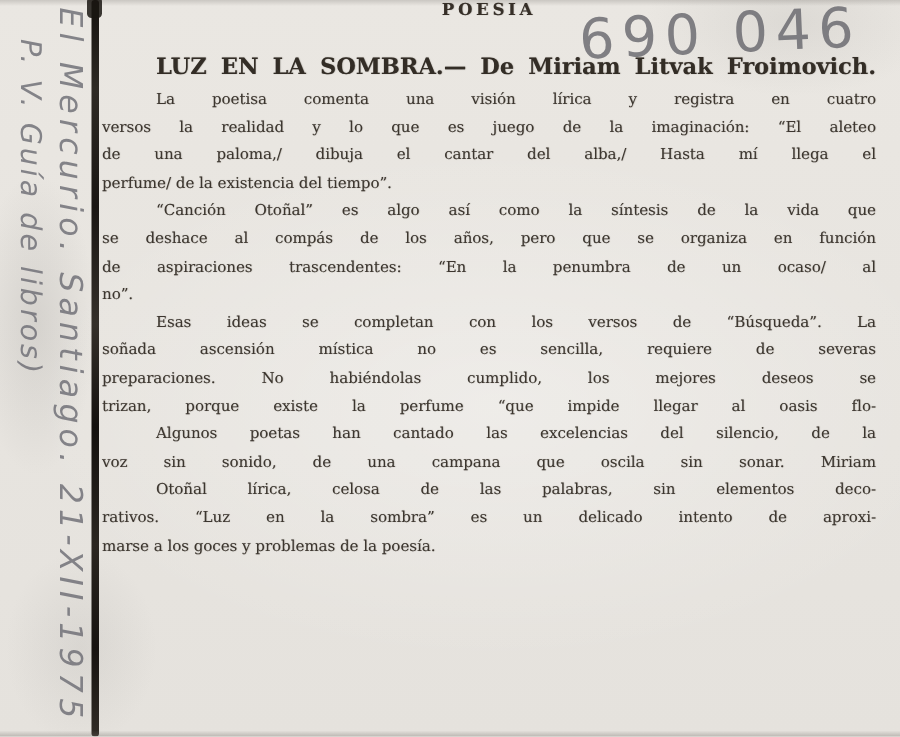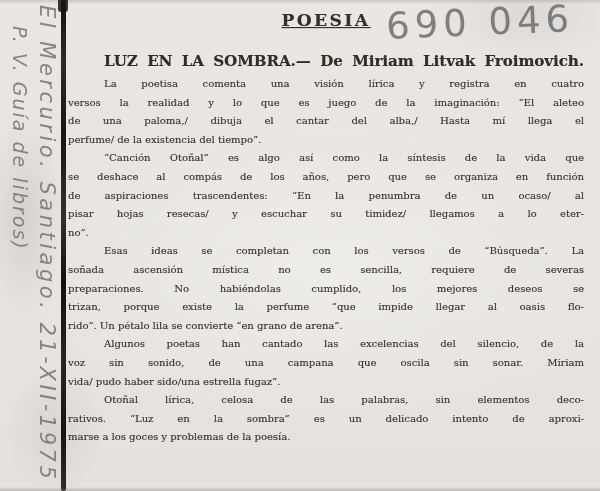--- a/index.html
+++ b/index.html
@@ -57,28 +57,27 @@
     color: rgba(97,97,104,0.78);
     transform: rotate(-2.5deg);
     white-space: nowrap;
   }
   
   .print {
     position: absolute; left: 68px; top: 0; width: 516px;
     color: #3c362f;
   }
   .section-header {
-    margin-top: 10px;
+    margin-top: 0;
     text-align: center;
     font-weight: bold;
-    font-size: 17px;
+    font-size: 11px;
     letter-spacing: 2.5px;
     color: #362f28;
     text-shadow: 0.3px 0.3px 0.6px rgba(54,47,40,0.5);
-    text-decoration: underline;
   }
   .title-block { margin-top: 20px; }
   .title-block .line {
     font-weight: bold;
     font-size: 15px;
     line-height: 22px;
     color: #332d26;
     text-shadow: 0.3px 0.3px 0.6px rgba(51,45,38,0.5);
   }
   .body-block { margin-top: 3px; }
@@ -117,33 +116,30 @@
     <div class="body-block">
 
       <div class="line first">La poetisa comenta una visión lírica y registra en cuatro</div>
       <div class="line">versos la realidad y lo que es juego de la imaginación: “El aleteo</div>
       <div class="line">de una paloma,/ dibuja el cantar del alba,/ Hasta mí llega el</div>
       <div class="line last">perfume/ de la existencia del tiempo”.</div>
 
       <div class="line first">“Canción Otoñal” es algo así como la síntesis de la vida que</div>
       <div class="line">se deshace al compás de los años, pero que se organiza en función</div>
       <div class="line">de aspiraciones trascendentes: “En la penumbra de un ocaso/ al</div>
-      <div class="line">pisar hojas resecas/ y escuchar su timidez/ llegamos a lo eter-</div>
       <div class="line last">no”.</div>
 
       <div class="line first">Esas ideas se completan con los versos de “Búsqueda”. La</div>
       <div class="line">soñada ascensión mística no es sencilla, requiere de severas</div>
       <div class="line">preparaciones. No habiéndolas cumplido, los mejores deseos se</div>
       <div class="line">trizan, porque existe la perfume “que impide llegar al oasis flo-</div>
-      <div class="line last">rido”. Un pétalo lila se convierte “en grano de arena”.</div>
 
       <div class="line first">Algunos poetas han cantado las excelencias del silencio, de la</div>
       <div class="line">voz sin sonido, de una campana que oscila sin sonar. Miriam</div>
 
-      <div class="line last">vida/ pudo haber sido/una estrella fugaz”.</div>
 
       <div class="line first">Otoñal lírica, celosa de las palabras, sin elementos deco-</div>
       <div class="line">rativos. “Luz en la sombra” es un delicado intento de aproxi-</div>
       <div class="line last">marse a los goces y problemas de la poesía.</div>
     </div>
   </div>
 
   <div class="edge-bottom"></div>
 </div>
 

